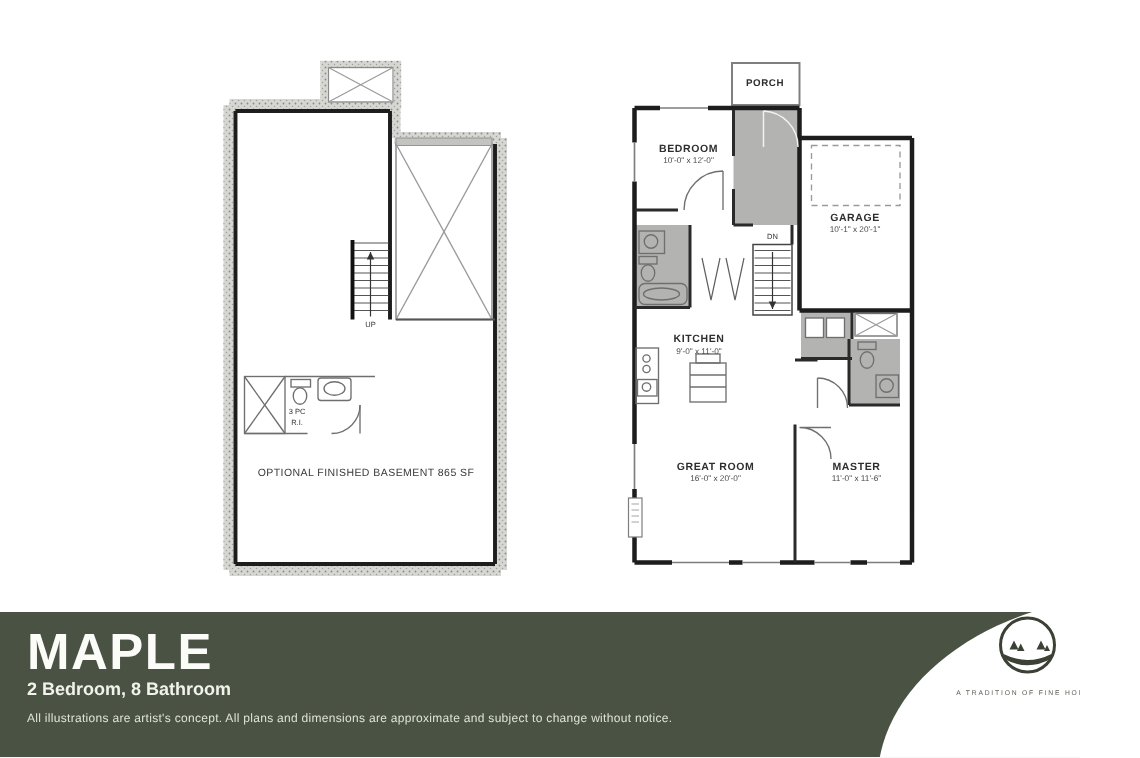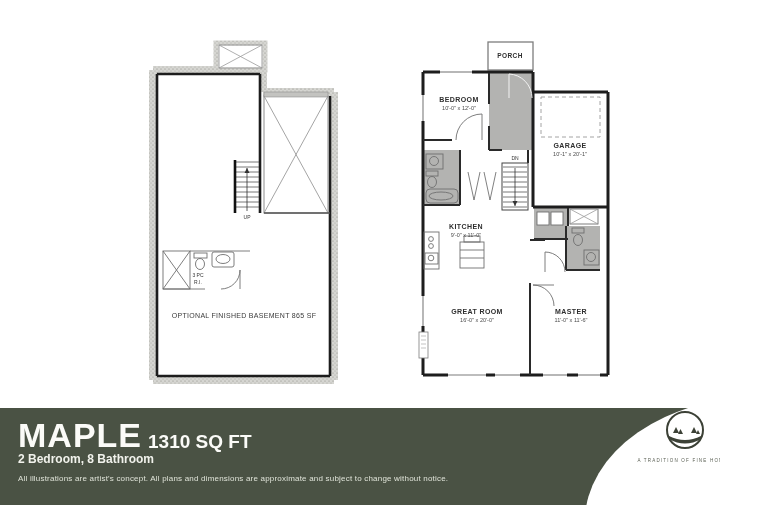--- a/index.html
+++ b/index.html
@@ -220,21 +220,20 @@
   <div class="plan-label room-name" style="left:571px;top:312px;">MASTER</div>
   <div class="plan-label room-dims" style="left:571px;top:320px;">11'-0" x 11'-6"</div>
 
   <div class="plan-label tiny-label" style="left:515px;top:159px;">DN</div>
 
   <div id="footer">
     <div class="band" style="background:#4a5244;"></div>
     <div class="logo-blob"></div>
 
     <div class="plan-name">MAPLE</div>
-    <div class="sqft">1310 SQ FT</div>
     <div class="subtitle">2 Bedroom, 8 Bathroom</div>
     <div class="disc disc1">All illustrations are artist's concept. All plans and dimensions are approximate and subject to change without notice.</div>
 
     <div class="logo-wrap">
       <svg width="46" height="42" viewBox="-23 -21 46 42">
         <circle cx="0" cy="-1" r="18" fill="none" stroke="#3c4136" stroke-width="2"></circle>
         <g fill="#3c4136">
           <path d="M-12,2 l3,-6 l3,6 z"></path>
           <path d="M-7,3 l2.5,-5 l2.5,5 z"></path>
           <path d="M6,2 l3,-6 l3,6 z"></path>

